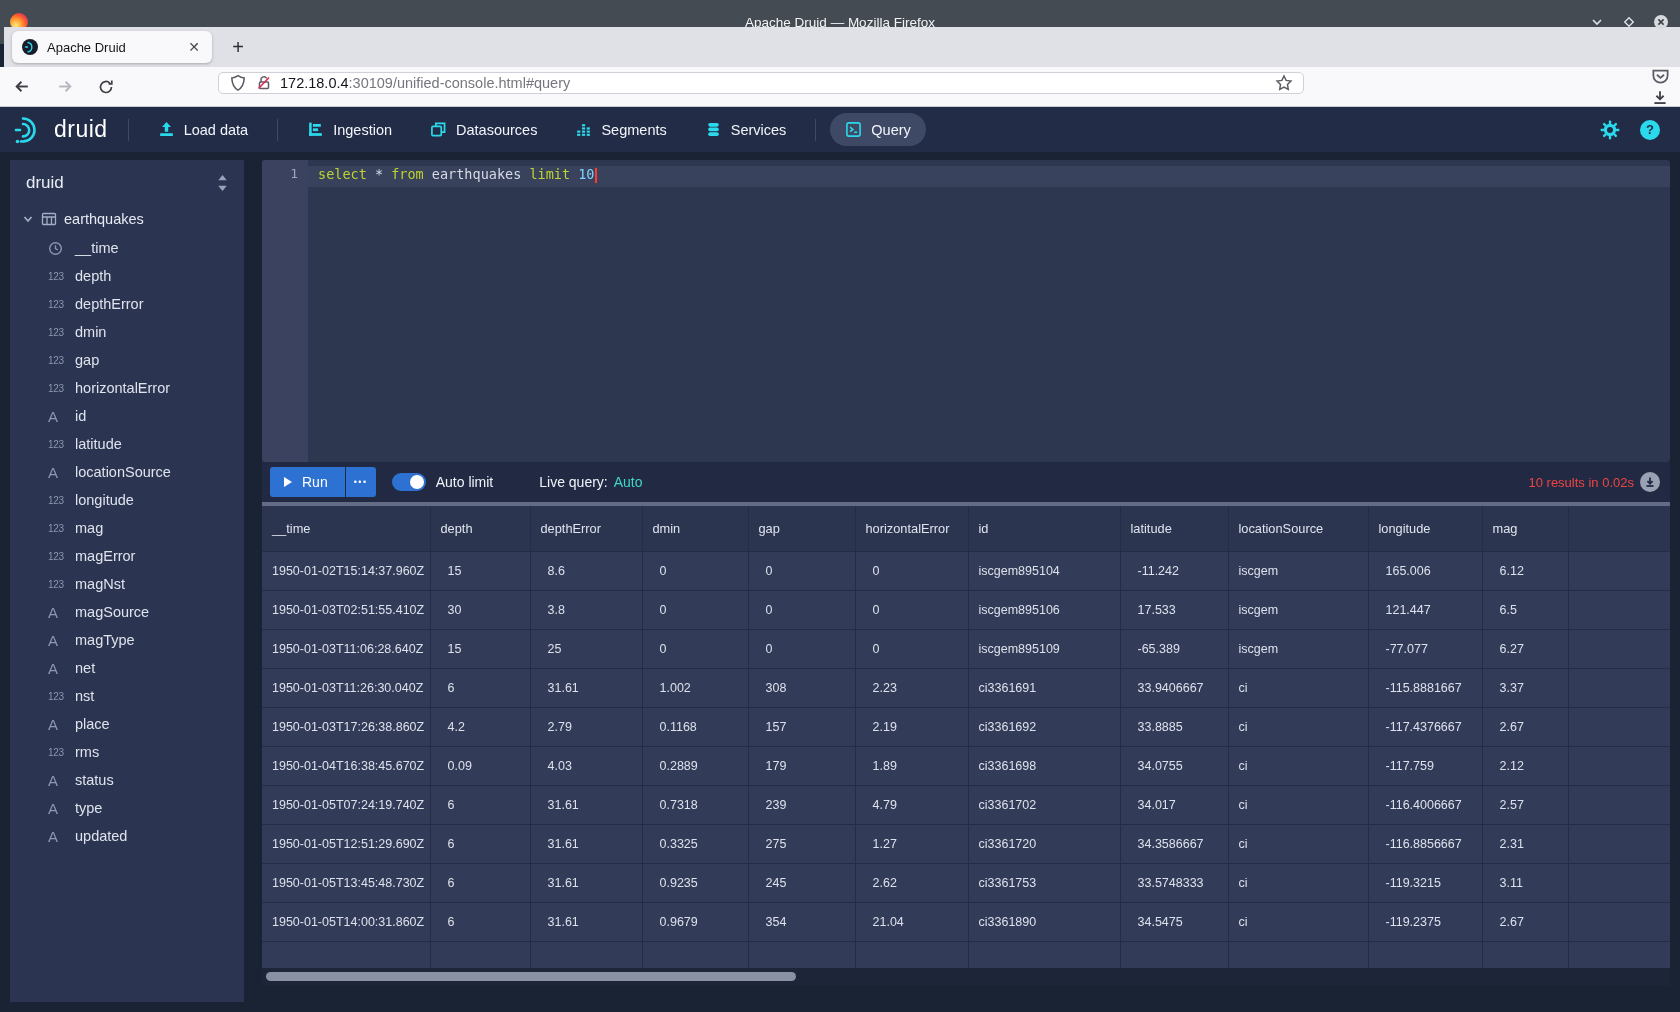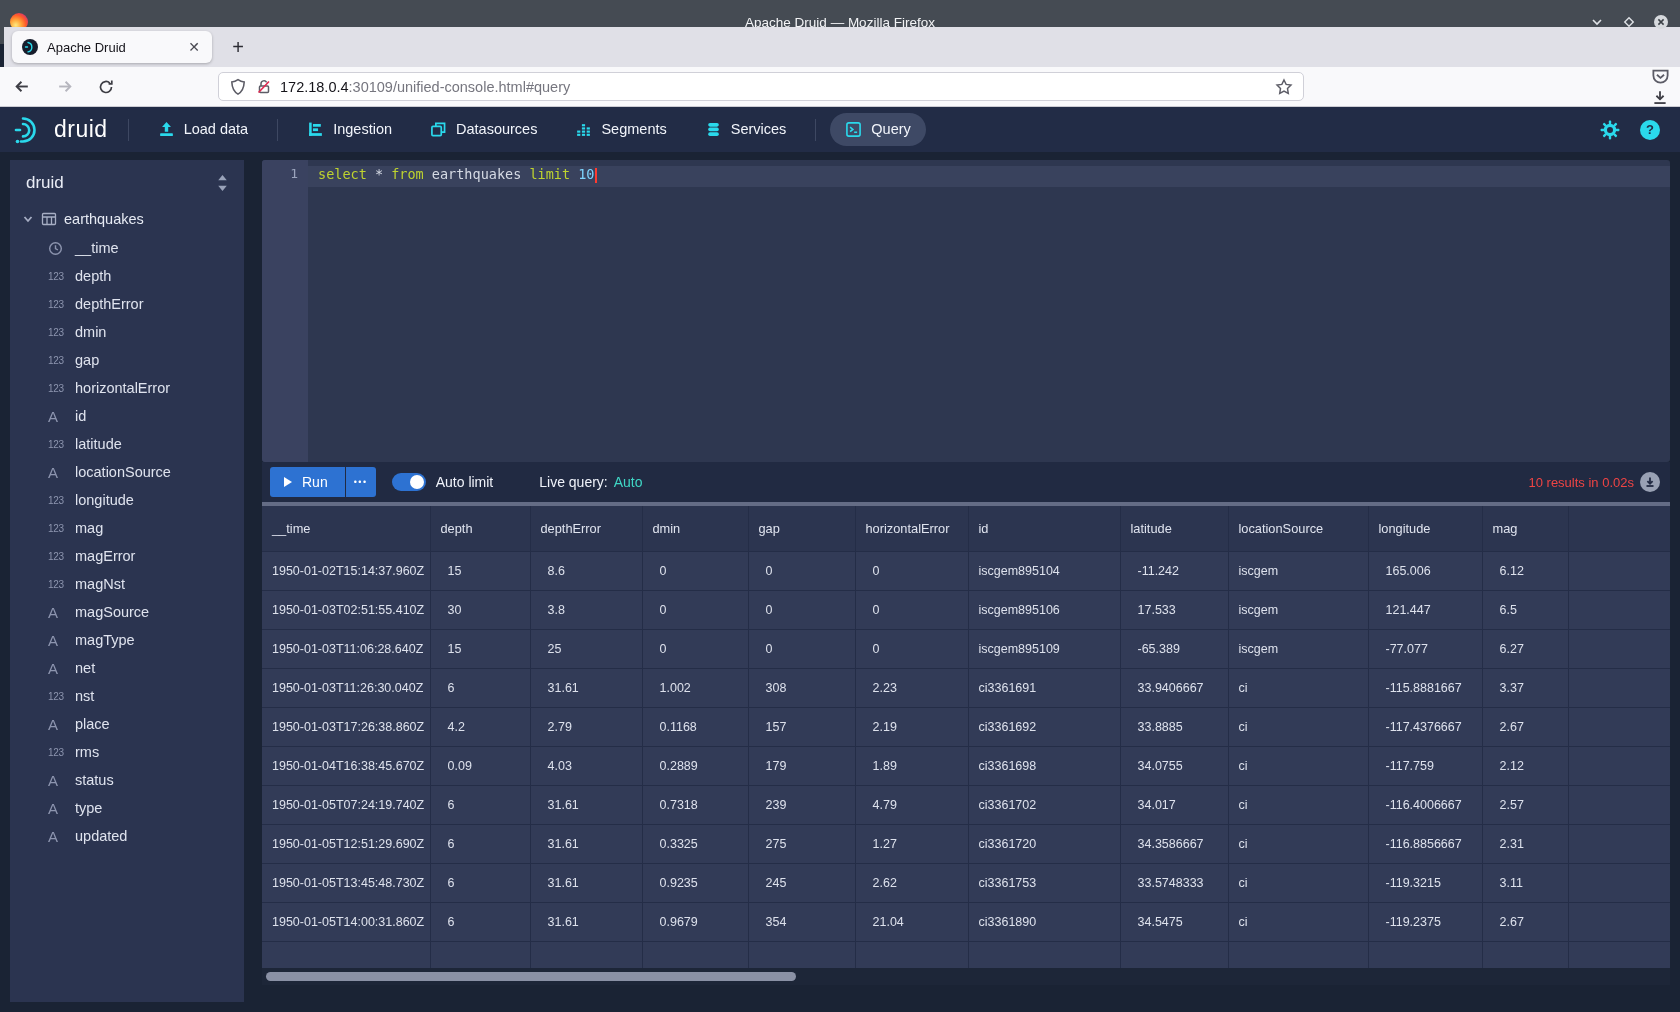--- a/index.html
+++ b/index.html
@@ -23,36 +23,36 @@
     display:flex;align-items:center;padding:0 10px;box-shadow:0 1px 3px rgba(0,0,0,.25);}
   .tab-title{flex:1;font-size:13px;color:#15141a;margin-left:9px;white-space:nowrap;overflow:hidden;}
   .tab-close{color:#4a4a52;font-size:14px;line-height:1;padding:2px;}
   .newtab{margin-left:12px;font-size:20px;color:#2b2b33;width:28px;text-align:center;}
 
   
   .toolbar{position:absolute;top:67px;left:0;right:0;height:40px;background:#f9f9fb;
     border-bottom:1px solid #ccccd3;}
   .navbtns{position:absolute;left:10px;top:0;height:39px;display:flex;align-items:center;gap:18px;}
   .navbtn{display:flex;align-items:center;justify-content:center;width:24px;height:24px;}
-  .urlbar{position:absolute;left:218px;top:5px;width:1086px;height:29px;background:#ffffff;
+  .urlbar{position:absolute;left:218px;top:5px;width:1086px;height:22px;background:#ffffff;
     border:1px solid #d0d0d8;border-radius:5px;display:flex;align-items:center;padding:0 10px;justify-content:flex-end;}
   .url-text{margin-left:8px;font-size:14.5px;white-space:nowrap;overflow:hidden;flex:1;}
   .url-host{color:#15141a;}
   .url-rest{color:#76767f;}
   .tb-icons{position:absolute;right:8px;top:0;height:39px;display:flex;align-items:center;gap:3px;flex-direction:column;}
   .tb-icon{display:flex;align-items:center;justify-content:center;width:24px;height:24px;}
 
   
   .druidnav{position:absolute;top:107px;left:0;right:0;height:45px;background:#222c46;
     display:flex;align-items:center;padding:0 12px;}
   .brand{display:flex;align-items:center;gap:6px;margin-right:10px;}
   .brand-text{font-size:23px;color:#ffffff;letter-spacing:.5px;}
   .nav-sep{width:1px;height:22px;background:#3e4862;margin:0 10px;}
   .nav-items{display:flex;align-items:center;}
-  .nav-item{display:flex;align-items:flex-start;gap:9px;padding:9px 19px;color:#f2f5fb;font-size:14.5px;cursor:default;}
+  .nav-item{display:flex;align-items:center;gap:9px;padding:9px 19px;color:#f2f5fb;font-size:14.5px;cursor:default;}
   .nav-item .nico{display:flex;color:#2ad9ec;}
   .nav-item.active{background:#3e4965;border-radius:18px;padding:8px 15px;margin:0 4px;}
   .nav-right{margin-left:auto;display:flex;align-items:center;gap:20px;padding-right:8px;}
   .help-circle{width:20px;height:20px;border-radius:50%;background:#2ad9ec;color:#222c46;
     font-size:13px;font-weight:bold;display:flex;align-items:center;justify-content:center;}
 
   
   .app{position:absolute;top:152px;left:0;right:0;bottom:0;background:#1a2334;}
 
   .sidebar{position:absolute;left:10px;top:8px;width:234px;bottom:10px;background:#2b3450;overflow:hidden;}

